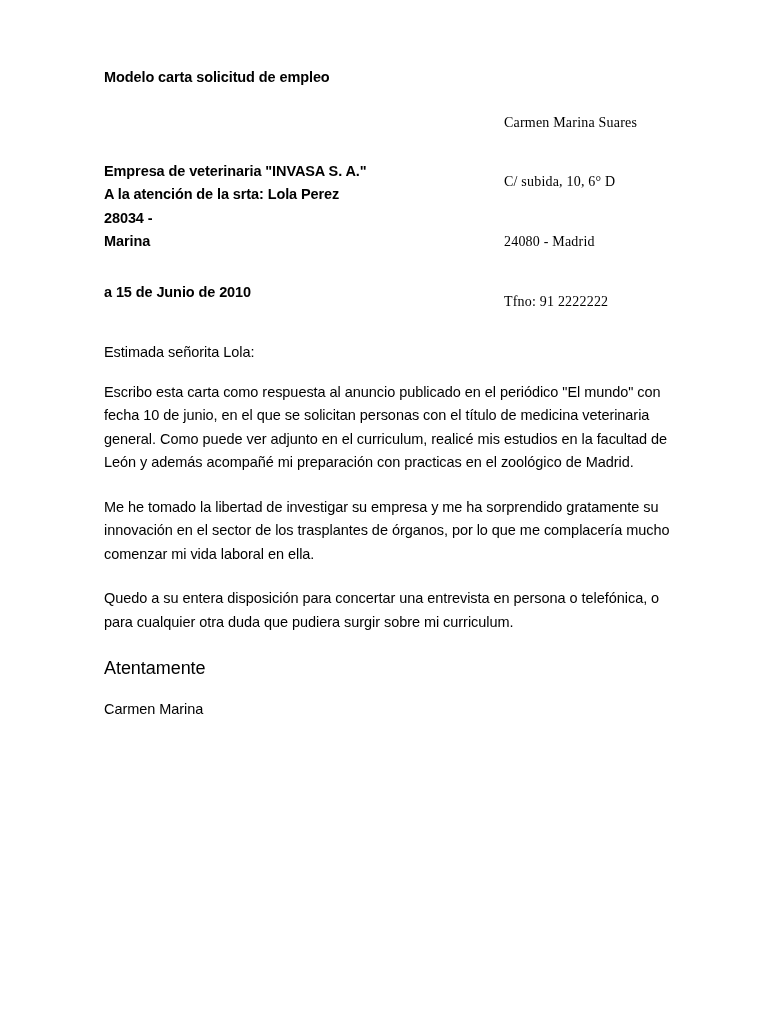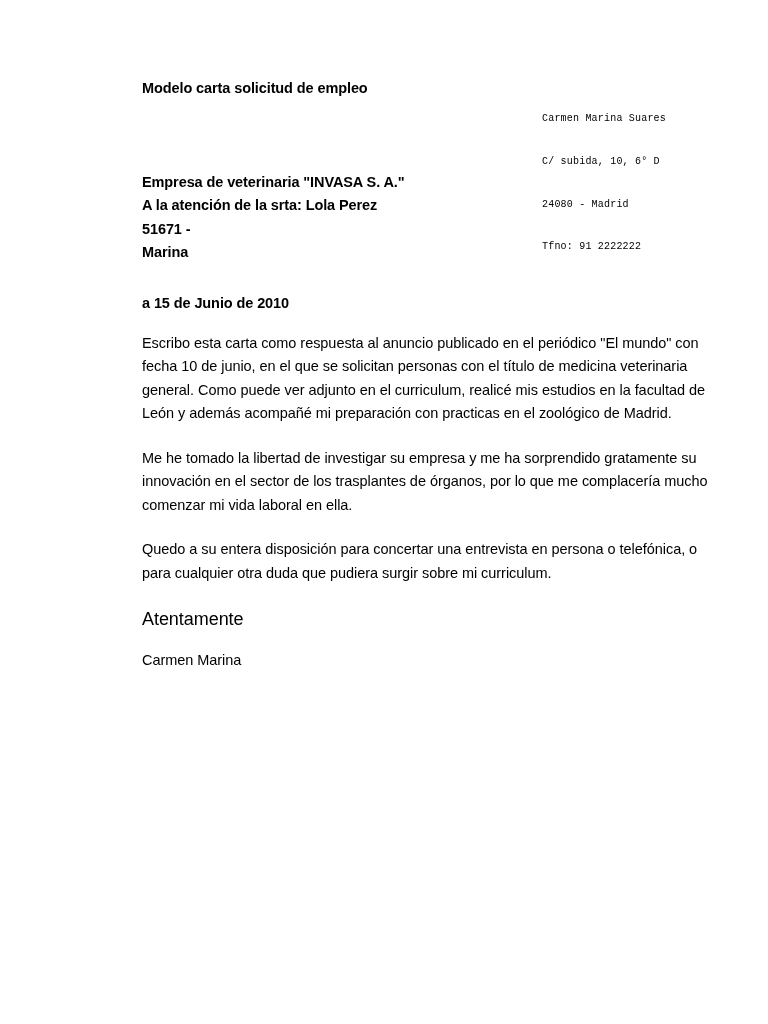--- a/index.html
+++ b/index.html
@@ -16,44 +16,43 @@
     overflow: hidden;
   }
   .page {
     position: absolute;
     inset: 0;
     background: #ffffff;
   }
   .doc {
     position: absolute;
     left: 104px;
-    top: 79px;
+    top: 68px;
     width: 570px;
-    margin-left: 38px;
   }
 
   
   .header-row {
     position: relative;
     min-height: 56px;
   }
   .doc-title {
     font-size: 14.5px;
     font-weight: bold;
     letter-spacing: -0.1px;
     line-height: 1.2;
     margin: 0;
     display: inline-block;
   }
   .sender-block {
     position: absolute;
     left: 400px;
     top: 5px;
-    font-family: Liberation Mono, monospace;
-    font-size: 10px;
+    font-family: Liberation Serif, serif;
+    font-size: 14px;
     line-height: 1.42;
     letter-spacing: 0.2px;
     white-space: pre;
   }
   .sender-line {
     display: block;
   }
 
   
   .recipient {
@@ -118,26 +117,27 @@
         <span class="sender-line">Carmen Marina Suares</span>
         <span class="sender-line">C/ subida, 10, 6° D</span>
         <span class="sender-line">24080 - Madrid</span>
         <span class="sender-line">Tfno: 91 2222222</span>
       </div>
     </div>
 
     <div class="recipient">
       <span class="line">Empresa de veterinaria "INVASA S. A."</span>
       <span class="line">A la atención de la srta: Lola Perez</span>
-      <span class="line">51671 -</span>
+      <span class="line">28034 -</span>
       <span class="line">Marina</span>
     </div>
 
     <div class="date-line">a 15 de Junio de 2010</div>
 
+    <div class="salutation">Estimada señorita Lola:</div>
 
     <p class="body-par">Escribo esta carta como respuesta al anuncio publicado en el periódico "El mundo" con fecha 10 de junio, en el que se solicitan personas con el título de medicina veterinaria general. Como puede ver adjunto en el curriculum, realicé mis estudios en la facultad de León y además acompañé mi preparación con practicas en el zoológico de Madrid.</p>
 
     <p class="body-par">Me he tomado la libertad de investigar su empresa y me ha sorprendido gratamente su innovación en el sector de los trasplantes de órganos, por lo que me complacería mucho comenzar mi vida laboral en ella.</p>
 
     <p class="body-par">Quedo a su entera disposición para concertar una entrevista en persona o telefónica, o para cualquier otra duda que pudiera surgir sobre mi curriculum.</p>
 
     <div class="closing">Atentamente</div>
 
     <div class="signature-name">Carmen Marina</div>

